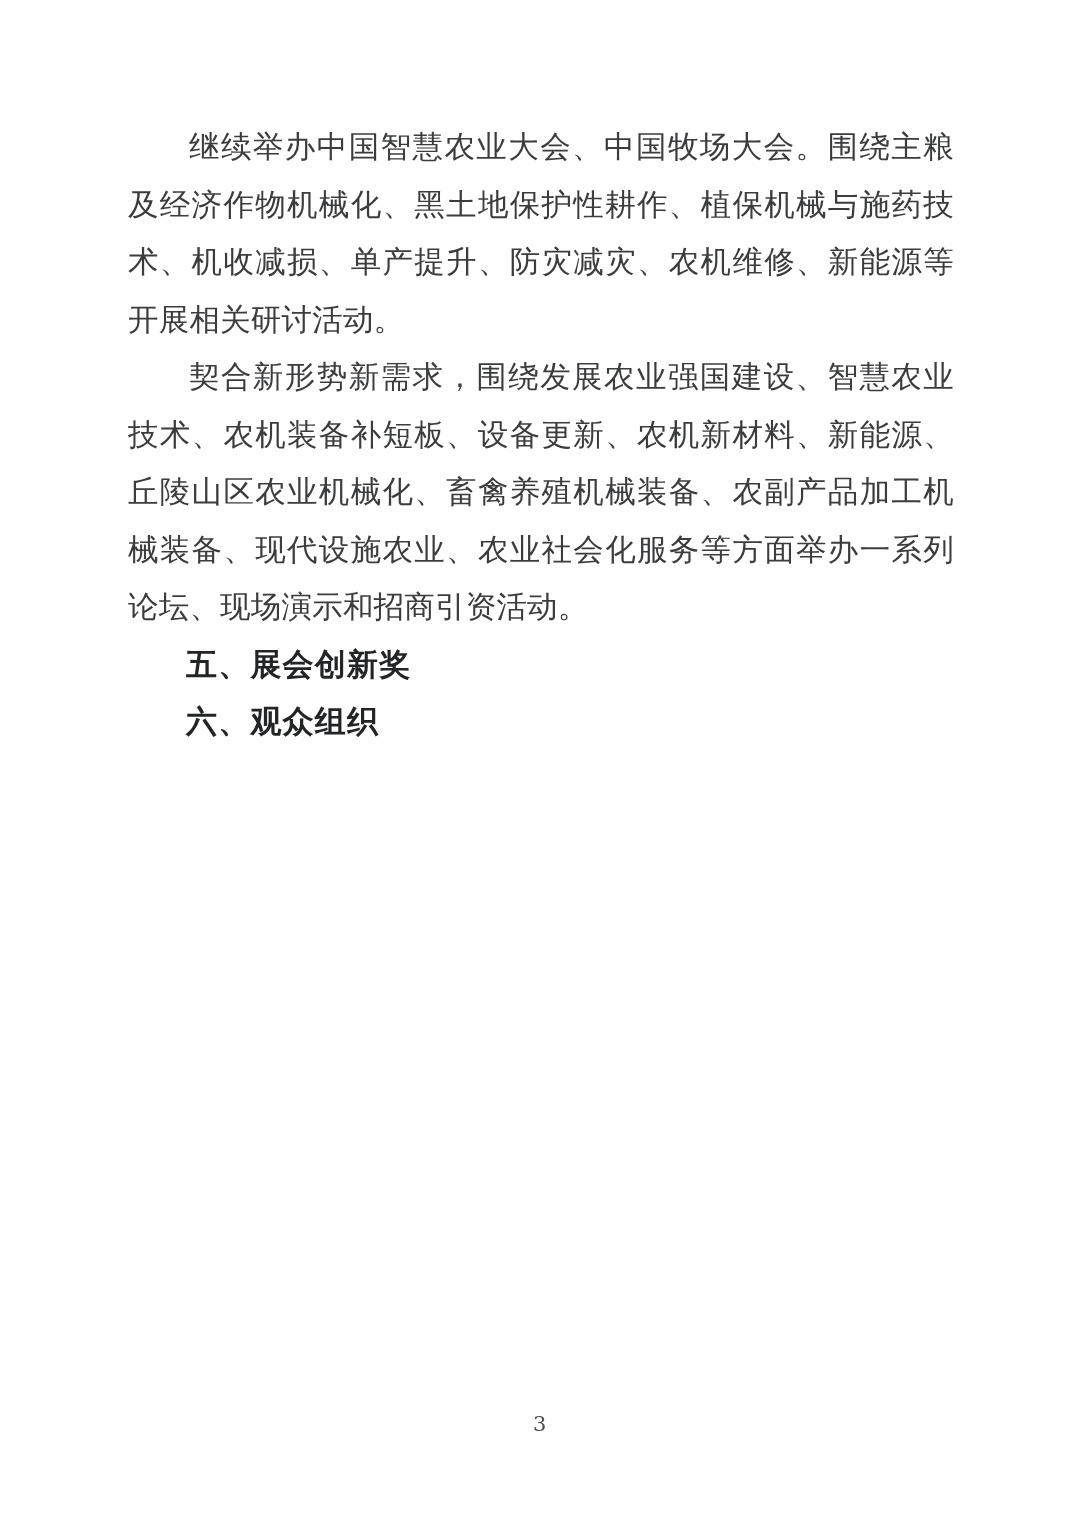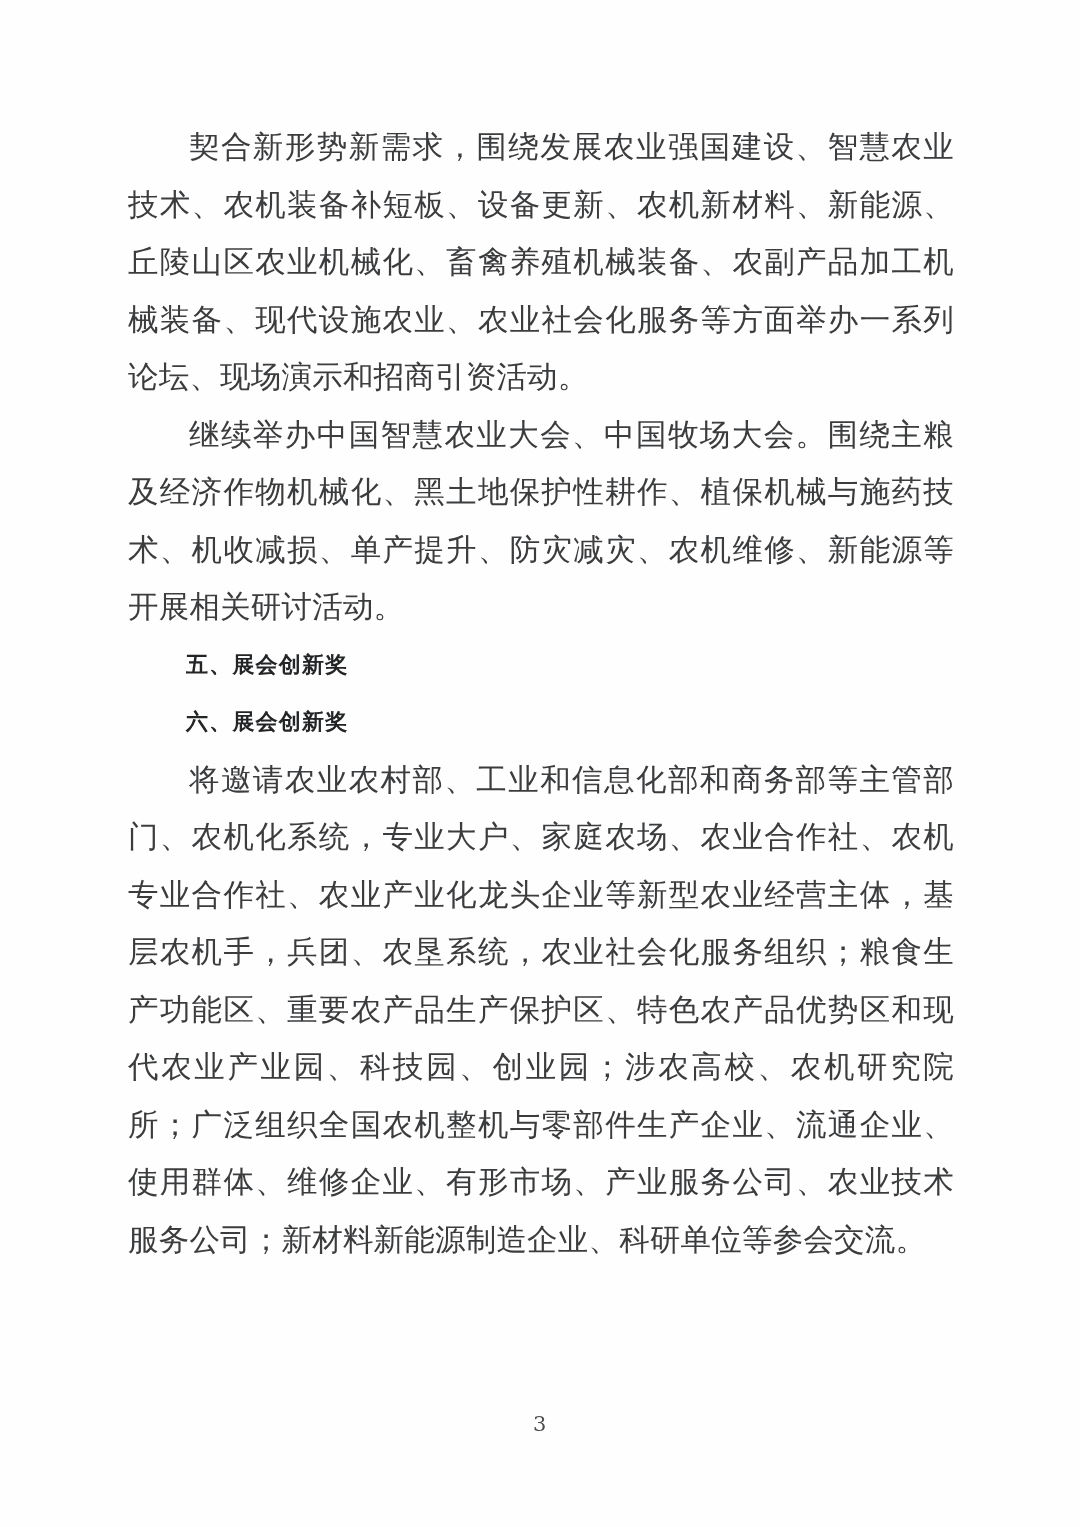--- a/index.html
+++ b/index.html
@@ -44,21 +44,21 @@
   }
 
   .para + .para {
     margin-top: 0px;
   }
 
   .heading {
     margin: 0;
     padding-left: 58px;
     font-family: "DejaVu Sans", "Liberation Sans", sans-serif;
-    font-size: 22px;
+    font-size: 31px;
     font-weight: 700;
     line-height: 57.5px;
     letter-spacing: 1.2px;
     color: #222426;
   }
 
   
   .page-number {
     position: absolute;
     left: 0;
@@ -71,28 +71,27 @@
     letter-spacing: 0.5px;
   }
 </style>
 </head>
 <body>
 
 <div class="page">
 
   <div class="content">
 
+    <p class="para">继续举办中国智慧农业大会、中国牧场大会。围绕主粮及经济作物机械化、黑土地保护性耕作、植保机械与施药技术、机收减损、单产提升、防灾减灾、农机维修、新能源等开展相关研讨活动。</p>
+
     <p class="para">契合新形势新需求，围绕发展农业强国建设、智慧农业技术、农机装备补短板、设备更新、农机新材料、新能源、丘陵山区农业机械化、畜禽养殖机械装备、农副产品加工机械装备、现代设施农业、农业社会化服务等方面举办一系列论坛、现场演示和招商引资活动。</p>
-
-    <p class="para">继续举办中国智慧农业大会、中国牧场大会。围绕主粮及经济作物机械化、黑土地保护性耕作、植保机械与施药技术、机收减损、单产提升、防灾减灾、农机维修、新能源等开展相关研讨活动。</p>
 
     <h2 class="heading">五、展会创新奖</h2>
 
 
-    <h2 class="heading">六、展会创新奖</h2>
+    <h2 class="heading">六、观众组织</h2>
 
-    <p class="para">将邀请农业农村部、工业和信息化部和商务部等主管部门、农机化系统，专业大户、家庭农场、农业合作社、农机专业合作社、农业产业化龙头企业等新型农业经营主体，基层农机手，兵团、农垦系统，农业社会化服务组织；粮食生产功能区、重要农产品生产保护区、特色农产品优势区和现代农业产业园、科技园、创业园；涉农高校、农机研究院所；广泛组织全国农机整机与零部件生产企业、流通企业、使用群体、维修企业、有形市场、产业服务公司、农业技术服务公司；新材料新能源制造企业、科研单位等参会交流。</p>
 
   </div>
 
   <div class="page-number">3</div>
 
 </div>
 
 </body></html>

